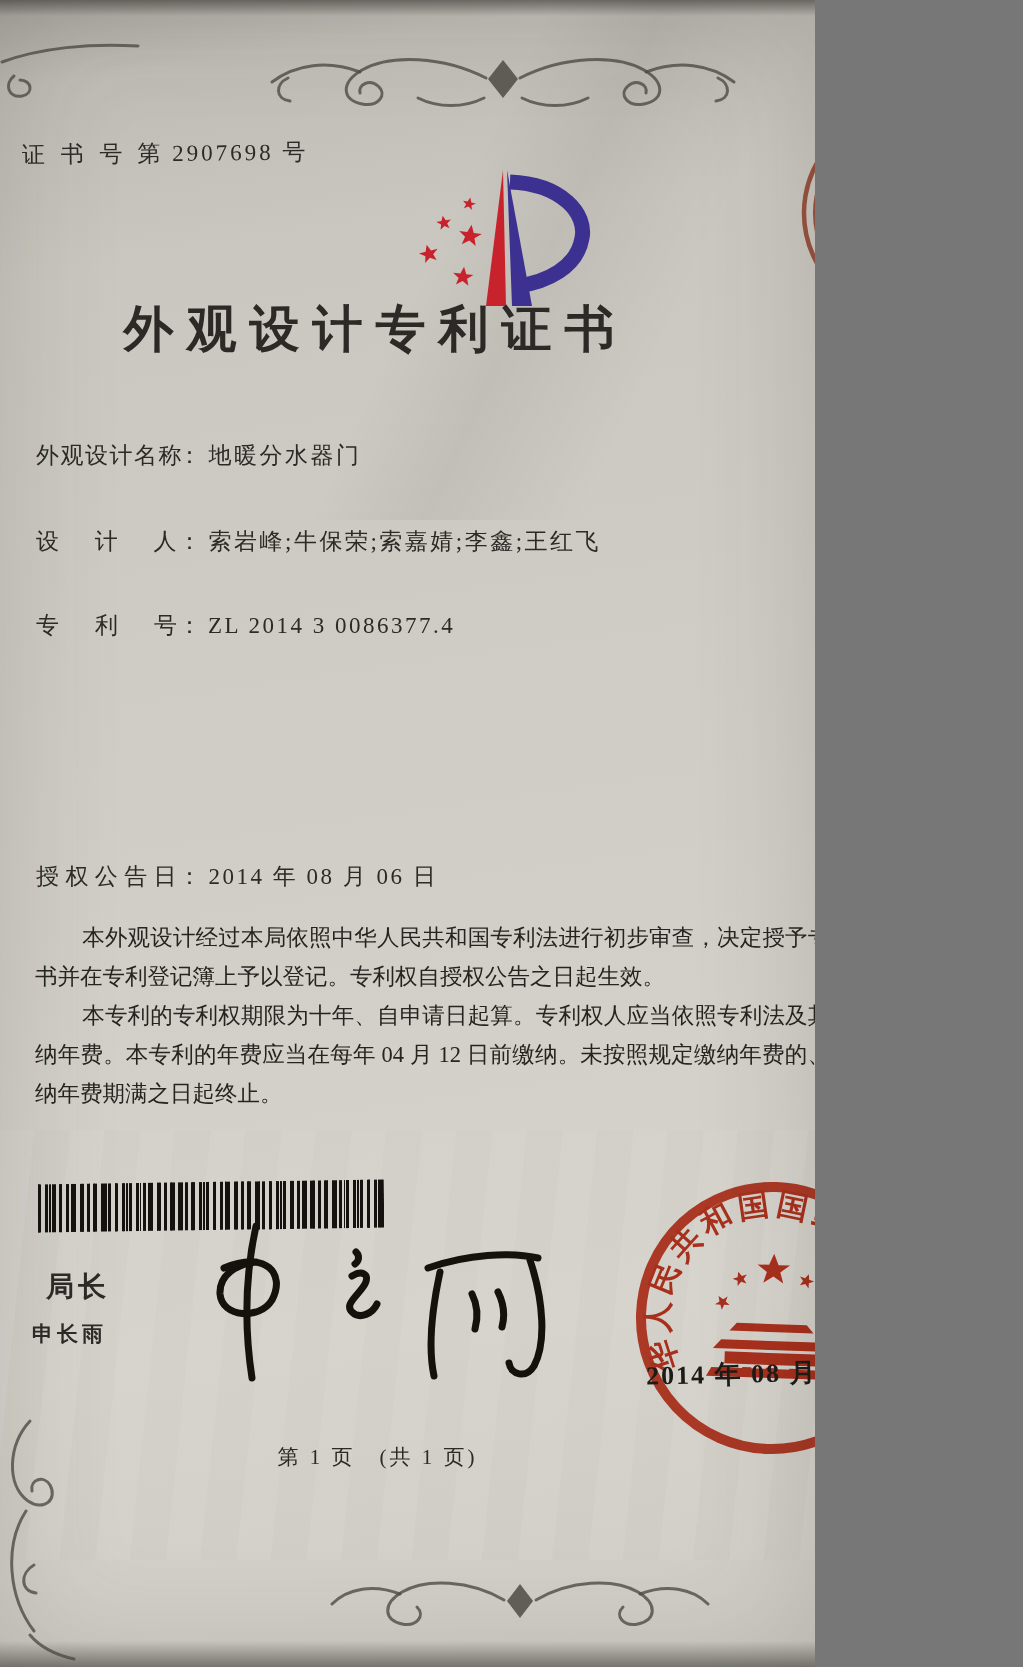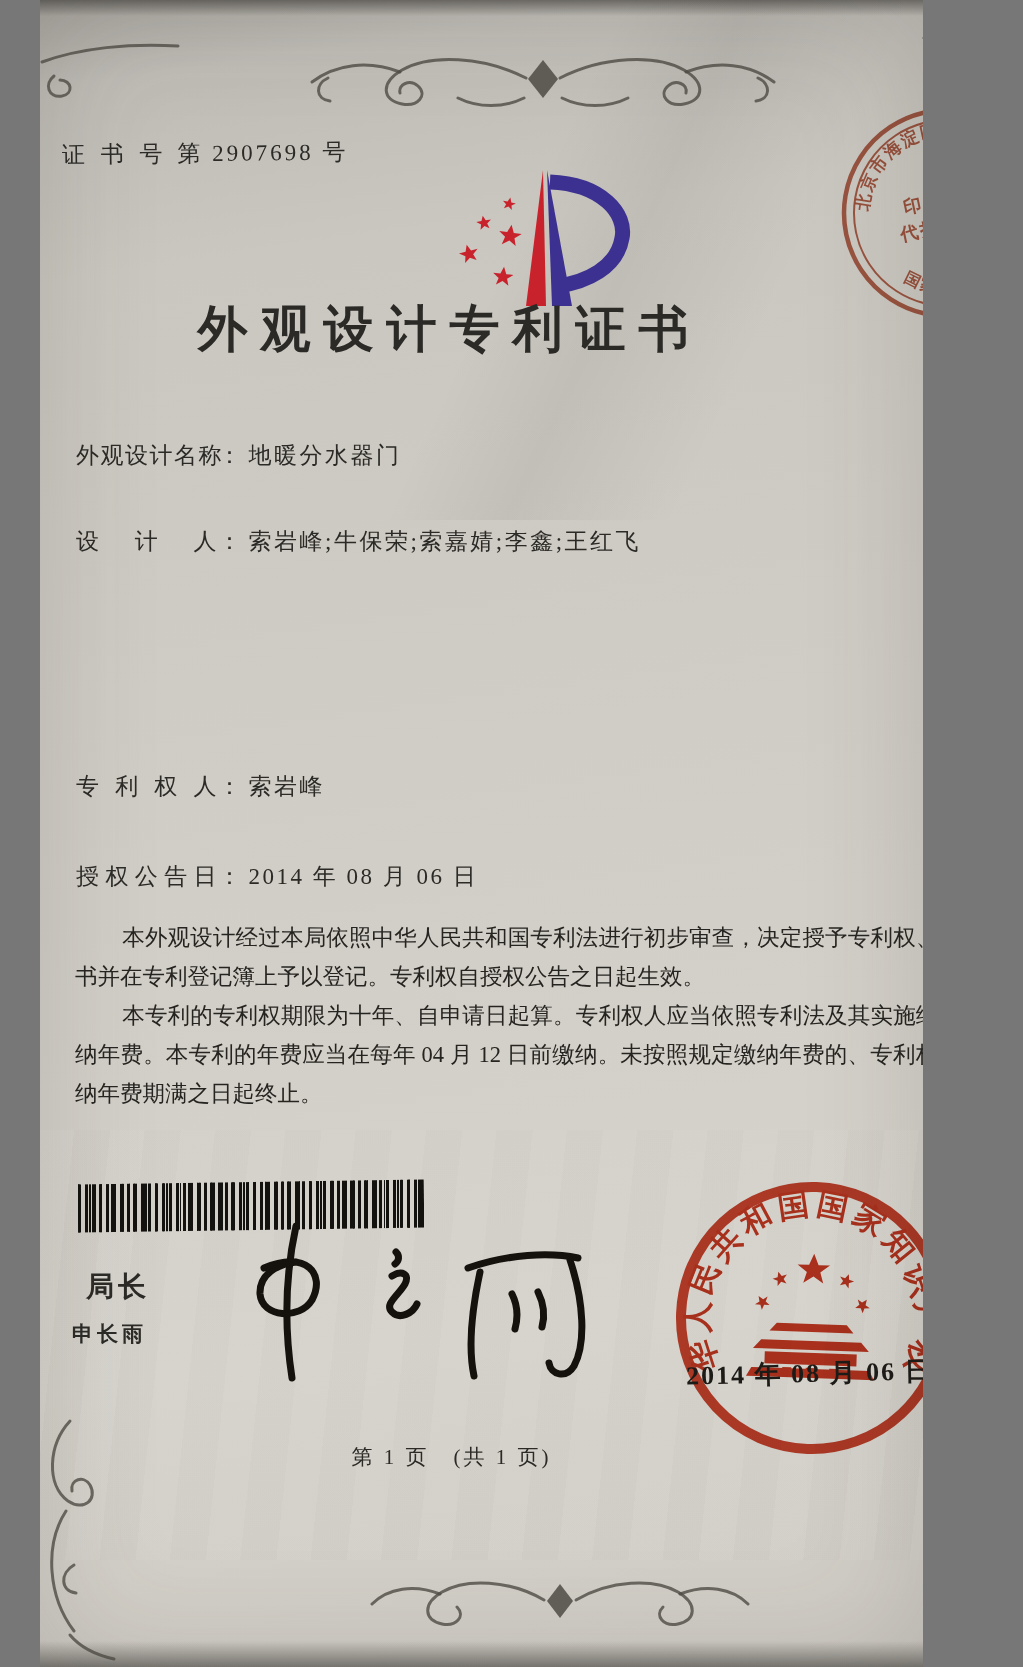--- a/index.html
+++ b/index.html
@@ -1,21 +1,20 @@
 <!DOCTYPE html>
 <html><head>
 <meta charset="utf-8">
 <style>
   html,body{margin:0;padding:0;background:#777;}
   .page{
-    position:relative;width:883px;height:1667px;overflow:hidden;
+    position:relative;width:815px;height:1667px;overflow:hidden;
     background:linear-gradient(172deg,#a8a59f 0%,#bfbcb6 5%,#cac7c0 16%,#cfccc5 40%,#d3d0c9 62%,#d6d3cc 78%,#cfccc5 100%);
     font-family:"Liberation Serif","DejaVu Serif",serif;color:#2b2a26;
     box-shadow:inset 0 0 120px rgba(60,58,52,.18);
-    margin-left:40px;
   }
   .edge{position:absolute;left:0;right:0;pointer-events:none;}
   .edge.top{top:0;height:16px;background:linear-gradient(180deg,rgba(50,48,44,.55),rgba(50,48,44,0));}
   .edge.bottom{bottom:0;height:26px;background:linear-gradient(0deg,rgba(55,53,49,.55),rgba(55,53,49,0));}
   .sheen1{position:absolute;top:0;left:0;width:100%;height:520px;
     background:linear-gradient(115deg,transparent 52%,rgba(0,0,0,.055) 63%,transparent 78%);pointer-events:none;}
   .sheen2{position:absolute;top:1130px;left:0;width:100%;height:430px;opacity:.55;pointer-events:none;
     background:repeating-linear-gradient(96deg,rgba(255,255,255,.06) 0 34px,rgba(0,0,0,.015) 34px 70px);}
   .ornament{position:absolute;pointer-events:none;}
   .ornament path{stroke:#4e4b44;fill:none;stroke-width:3;stroke-linecap:round;opacity:.8;}
@@ -152,22 +151,22 @@
   </svg>
 
   <div class="title">外观设计专利证书</div>
 
   <div class="fieldrow f0">
     <span class="lab">外观设计名称</span><span class="col">：</span><span class="val">地暖分水器门</span>
   </div>
   <div class="fieldrow f1">
     <span class="lab">设计人</span><span class="col">：</span><span class="val">索岩峰;牛保荣;索嘉婧;李鑫;王红飞</span>
   </div>
-  <div class="fieldrow f4">
-    <span class="lab">专利权人</span><span class="col">：</span><span class="val">索岩峰</span>
+  <div class="fieldrow f2">
+    <span class="lab">专利号</span><span class="col">：</span><span class="val">ZL 2014 3 0086377.4</span>
   </div>
   <div class="fieldrow f5">
     <span class="lab">授权公告日</span><span class="col">：</span><span class="val">2014 年 08 月 06 日</span>
   </div>
 
   <div class="bodytext">
     <p>本外观设计经过本局依照中华人民共和国专利法进行初步审查，决定授予专利权、颁发本证书并在专利登记簿上予以登记。专利权自授权公告之日起生效。</p>
     <p>本专利的专利权期限为十年、自申请日起算。专利权人应当依照专利法及其实施细则规定缴纳年费。本专利的年费应当在每年 04 月 12 日前缴纳。未按照规定缴纳年费的、专利权自应当缴纳年费期满之日起终止。</p>
   </div>
 

